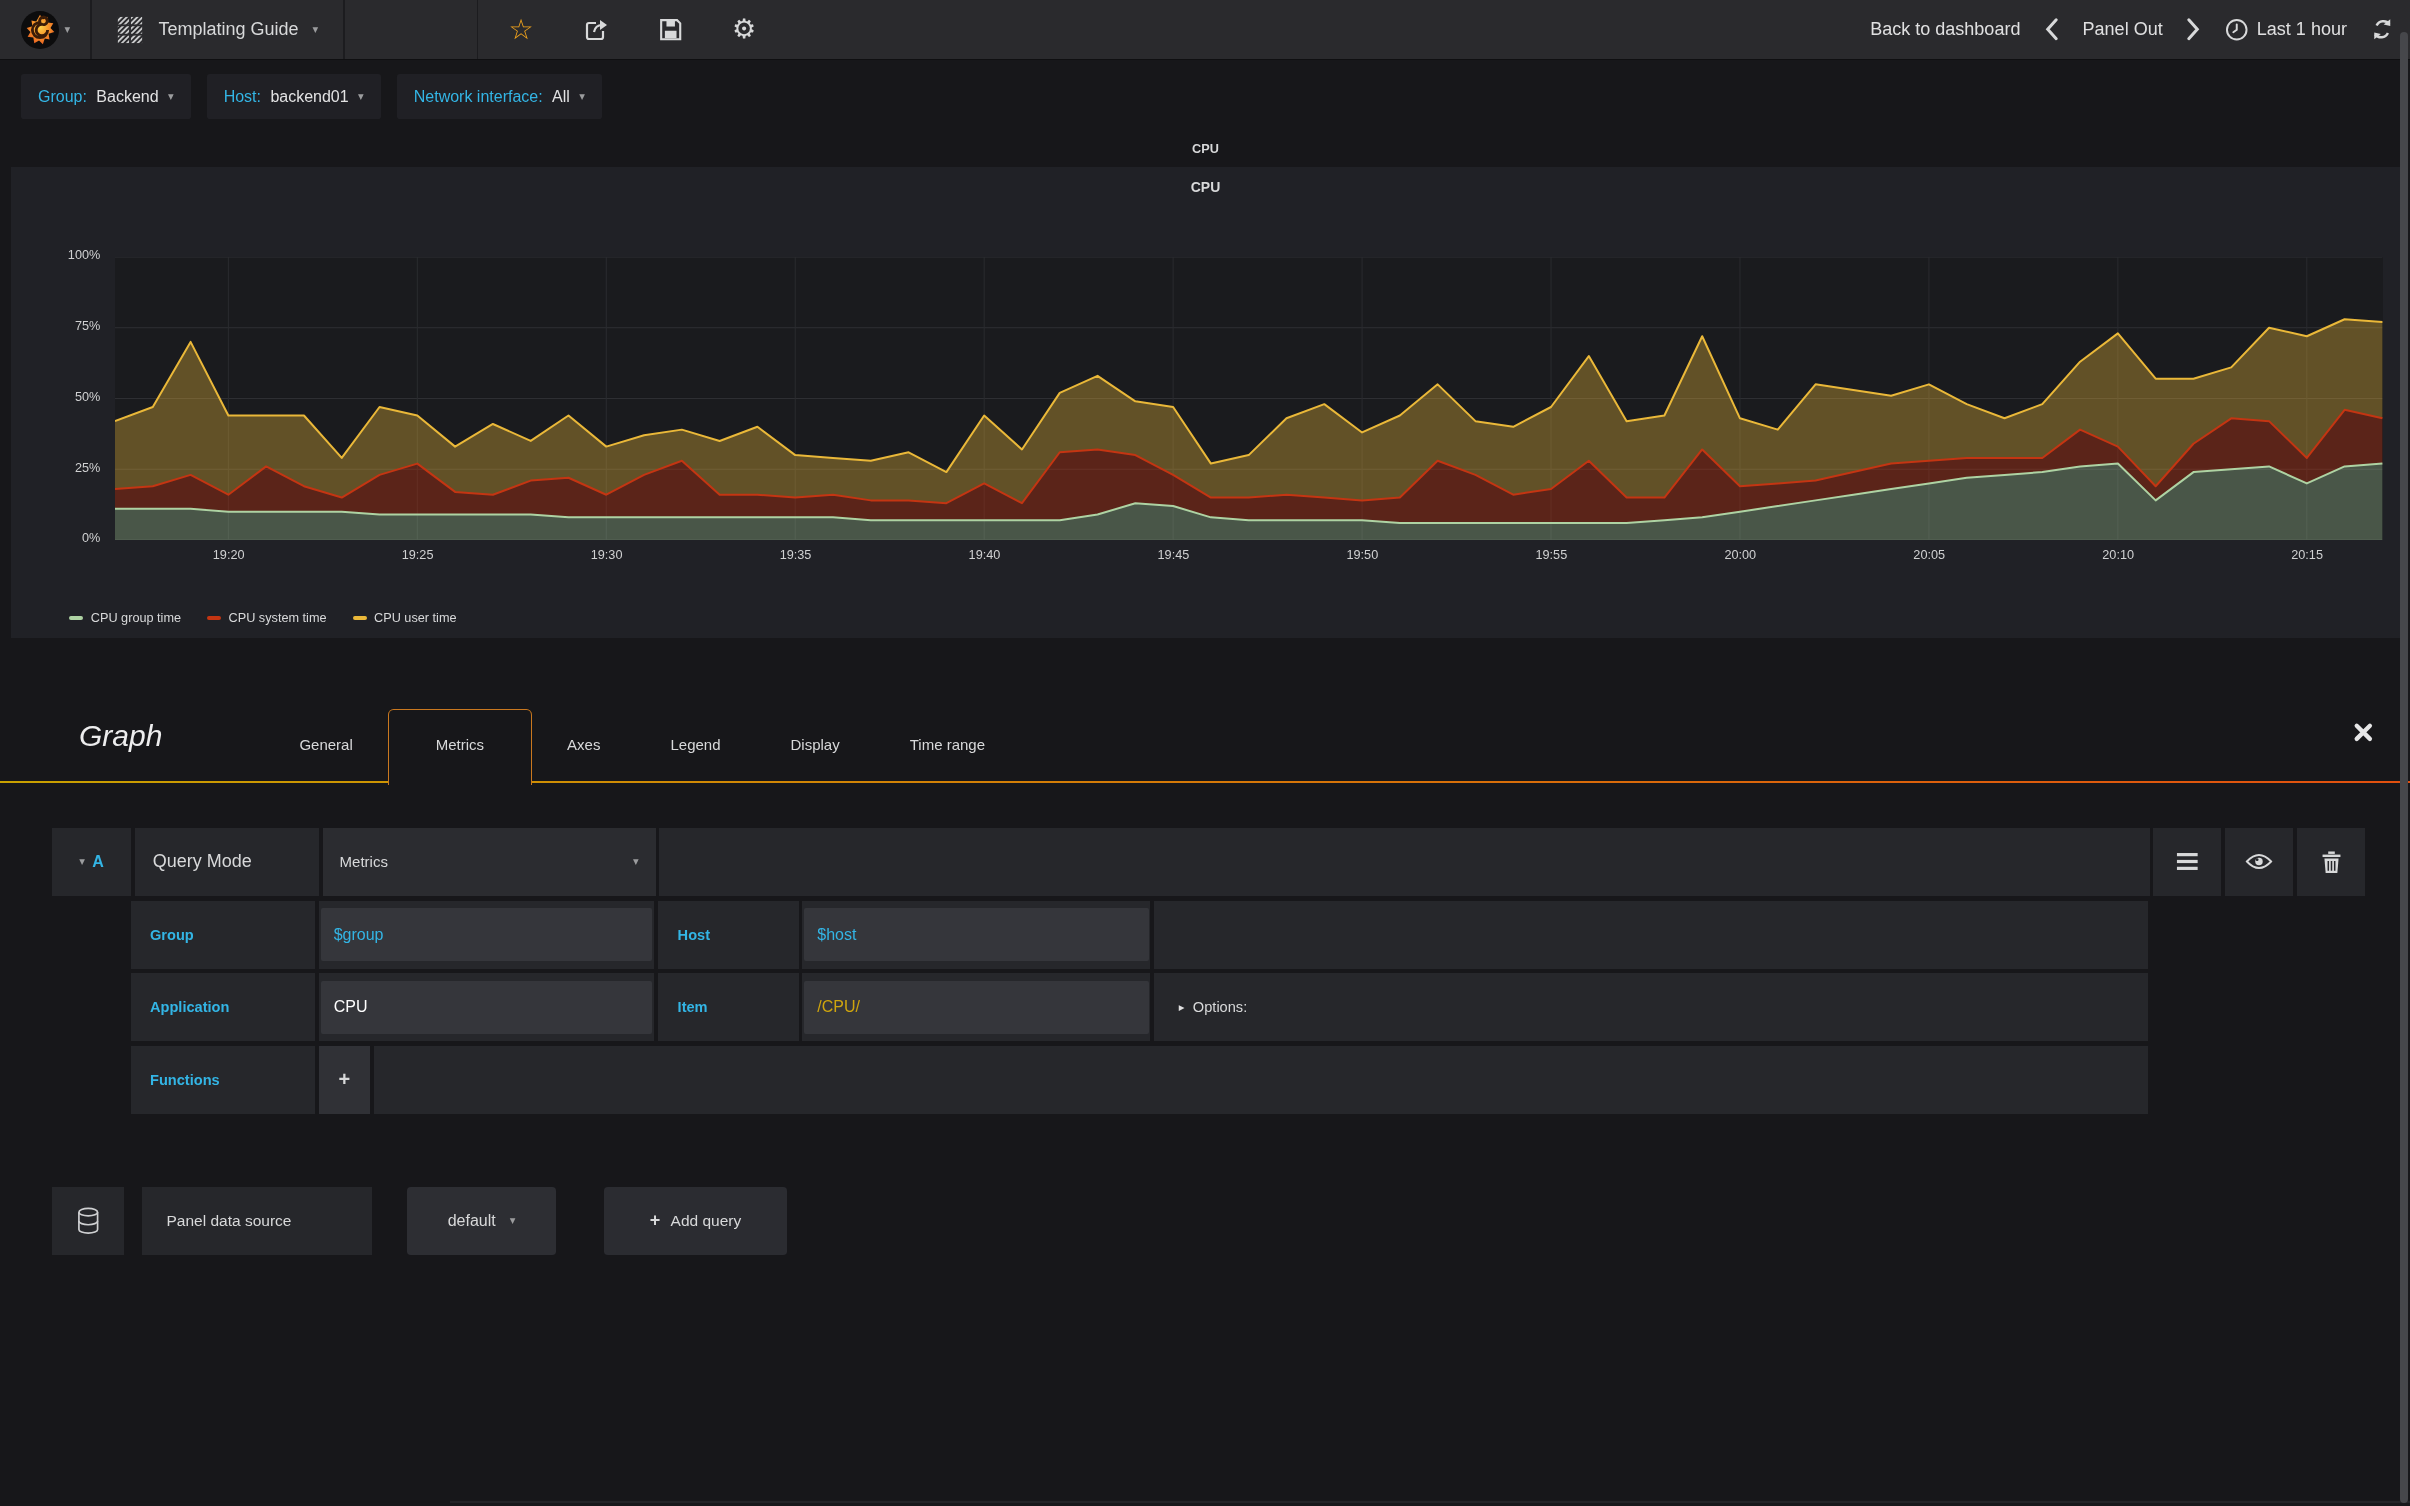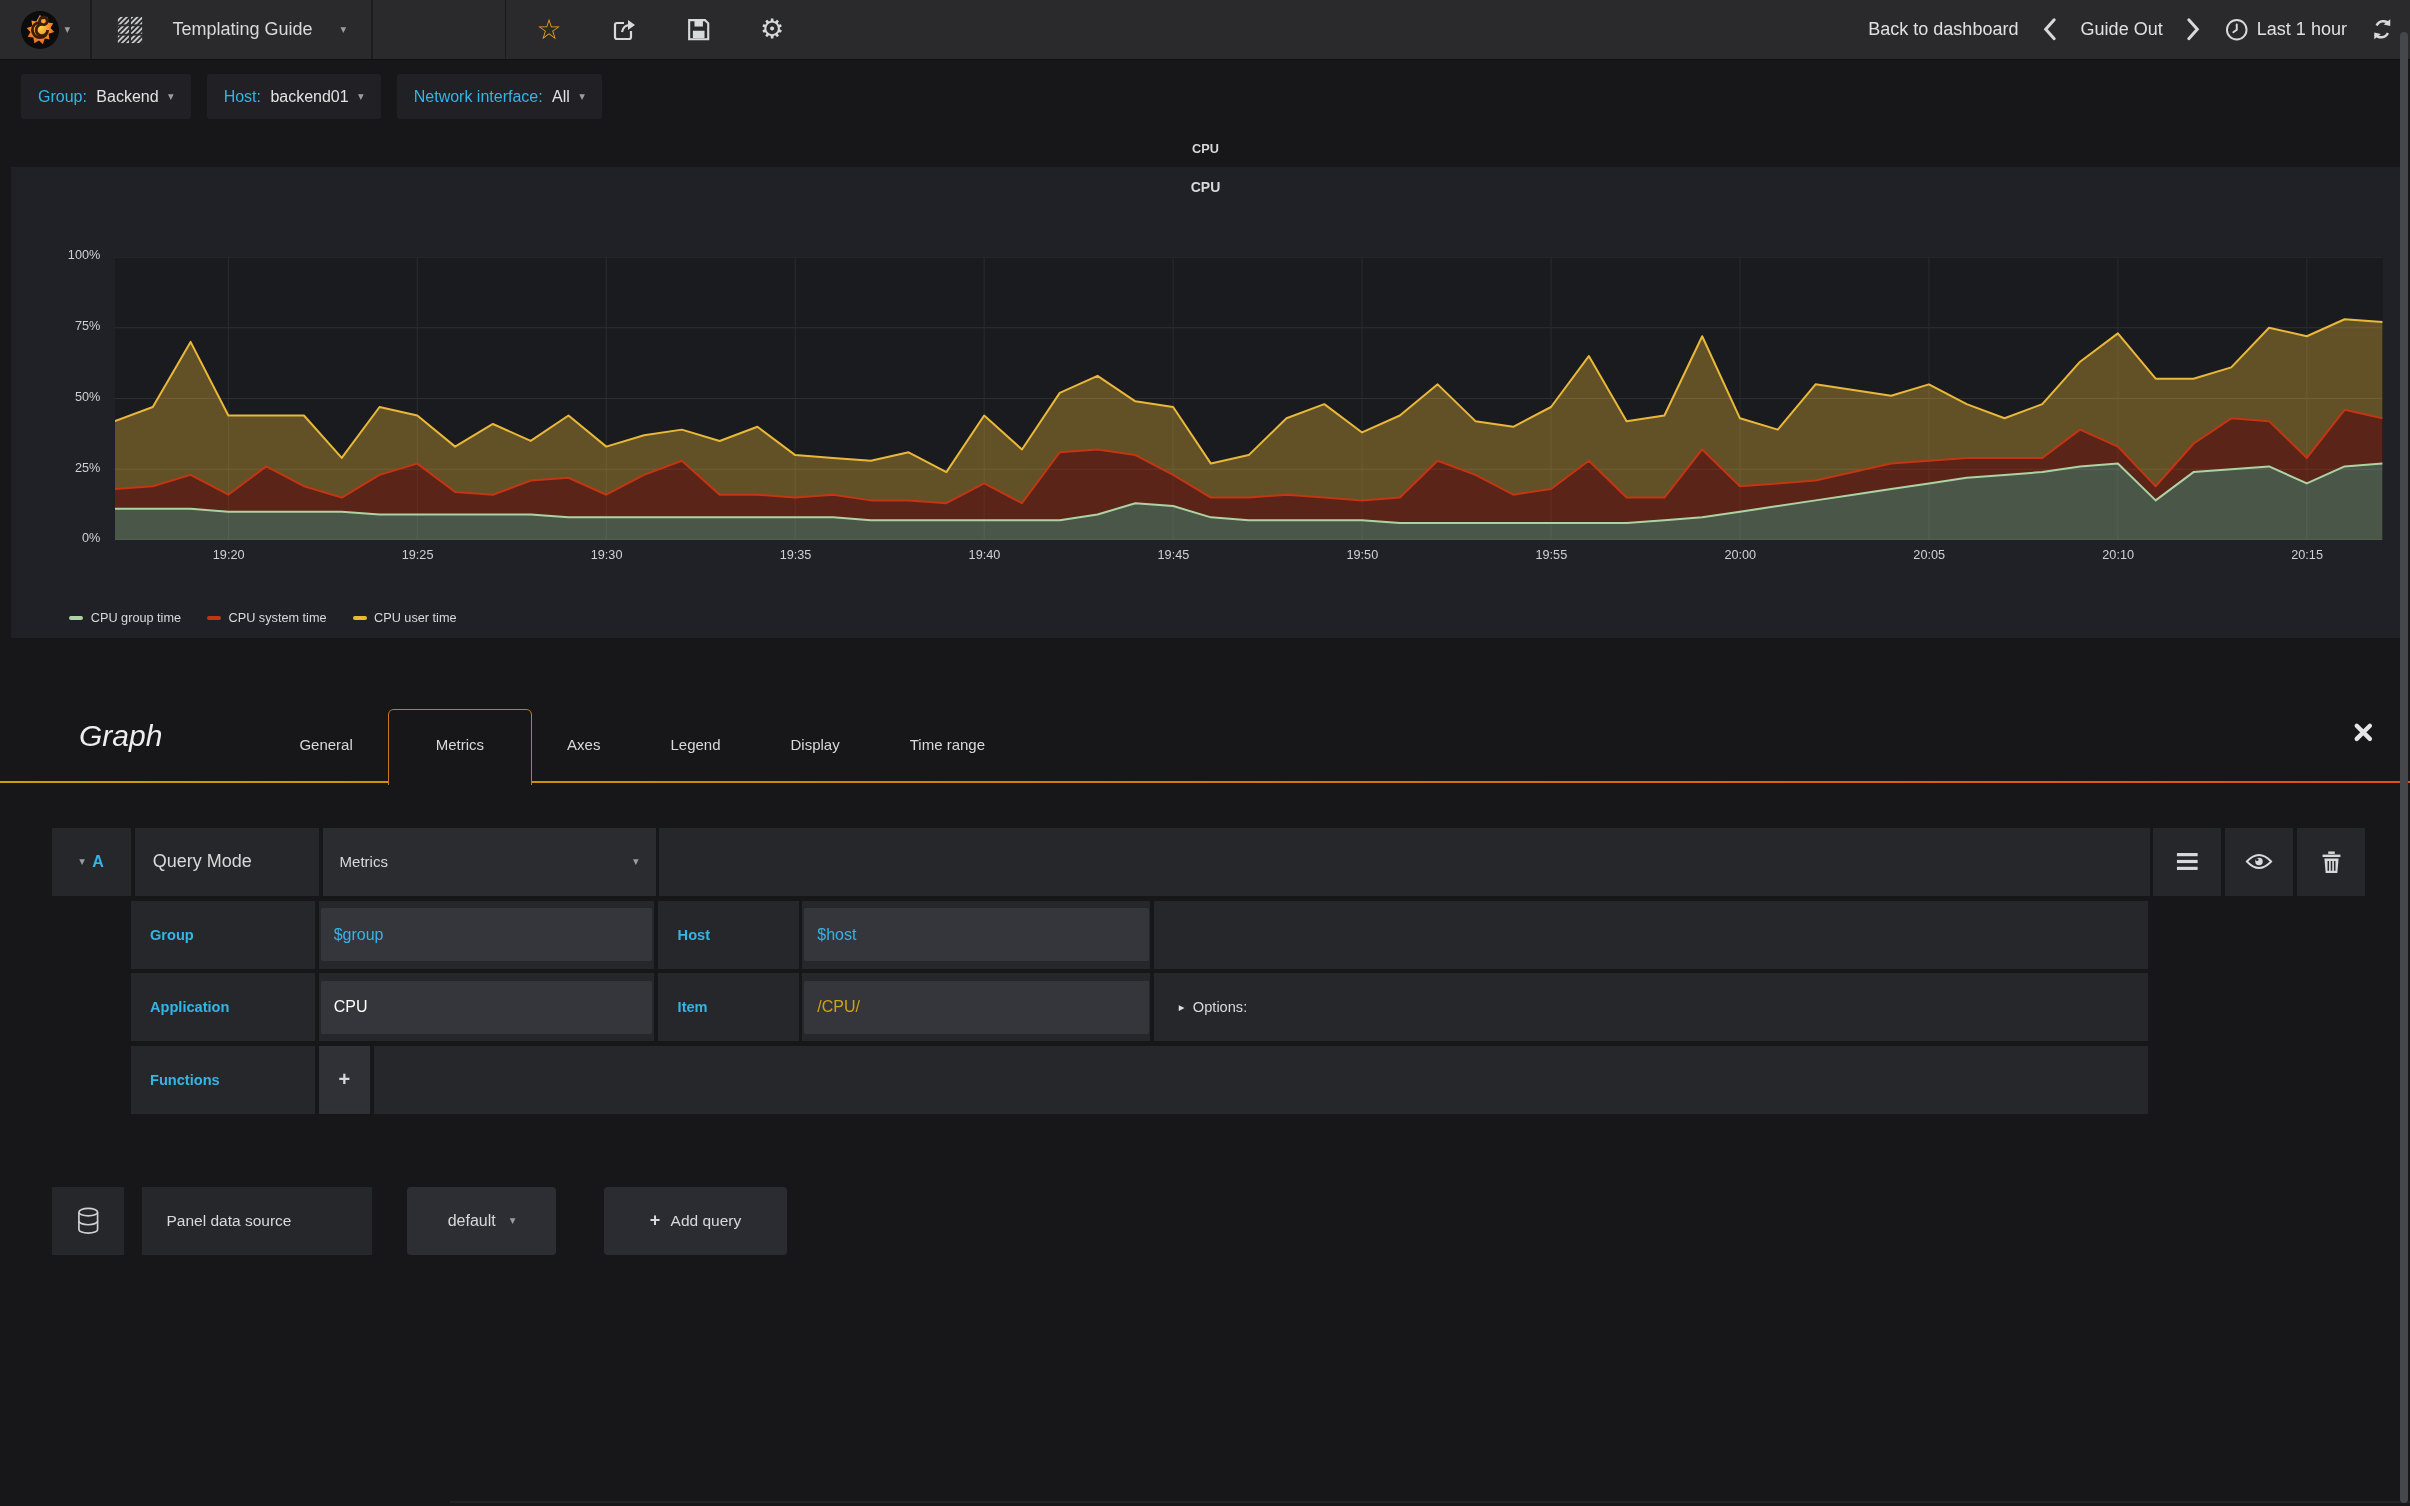--- a/index.html
+++ b/index.html
@@ -8,21 +8,21 @@
     background:#17171a; color:#d8d9da;
     font-family:"Liberation Sans", sans-serif;
     position:relative;
   }
   :root { --blue:#33b5e5; --gold:#cfa50e; --star:#f2a41c; --grad1:#c9a100; --grad2:#e2500f; }
 
   
   .navbar { height:60px; background:#2a2a2d; display:flex; align-items:stretch; border-bottom:0.9px solid #0f0f11; }
   .logo-box { width:90px; display:flex; align-items:center; justify-content:center; gap:4.7px; cursor:pointer; }
   .nav-sep { width:1.9px; background:#1c1c1f; }
-  .title-box { display:flex; align-items:center; gap:28px; padding:0 24.5px; cursor:pointer; }
+  .title-box { display:flex; align-items:center; gap:14px; padding:0 24.5px; cursor:pointer; }
   .dash-title { font-size:18px; color:#d8d9da; }
   .caret { color:#9b9c9e; font-size:11.3px; }
   .nav-gap { width:132px; }
   .nav-icons { display:flex; align-items:center; gap:49px; padding-left:30px; }
   .nav-icons > * { cursor:pointer; }
   .star-glyph { color:var(--star); font-size:28px; line-height:1; }
   .gear-glyph { color:#d8d9da; font-size:27px; line-height:1; }
   .spacer { flex:1; }
   .nav-right { display:flex; align-items:center; gap:22.6px; padding-right:17px; font-size:18px; color:#e0e0e1; }
   .nav-right .navlink { cursor:pointer; }
@@ -149,21 +149,21 @@
       <rect x="6.5" y="13" width="11" height="7" fill="#d8d9da"></rect>
     </svg>
     <span class="gear-glyph">⚙</span>
   </div>
   <div class="spacer"></div>
   <div class="nav-right">
     <span class="navlink">Back to dashboard</span>
     <svg width="17" height="24.5" viewBox="0 0 18 26">
       <polyline points="14,3 5,13 14,23" fill="none" stroke="#d8d9da" stroke-width="3.2" stroke-linecap="round"></polyline>
     </svg>
-    <span class="navlink">Guide Out</span>
+    <span class="navlink">Panel Out</span>
     <svg width="17" height="24.5" viewBox="0 0 18 26">
       <polyline points="4,3 13,13 4,23" fill="none" stroke="#d8d9da" stroke-width="3.2" stroke-linecap="round"></polyline>
     </svg>
     <div class="timepicker">
       <svg width="23.5" height="23.5" viewBox="0 0 24 24">
         <circle cx="12" cy="12" r="10" fill="none" stroke="#d8d9da" stroke-width="2"></circle>
         <path d="M12 6.5 V12 L8.5 14.5" fill="none" stroke="#d8d9da" stroke-width="2" stroke-linecap="round"></path>
       </svg>
       <span>Last 1 hour</span>
     </div>

